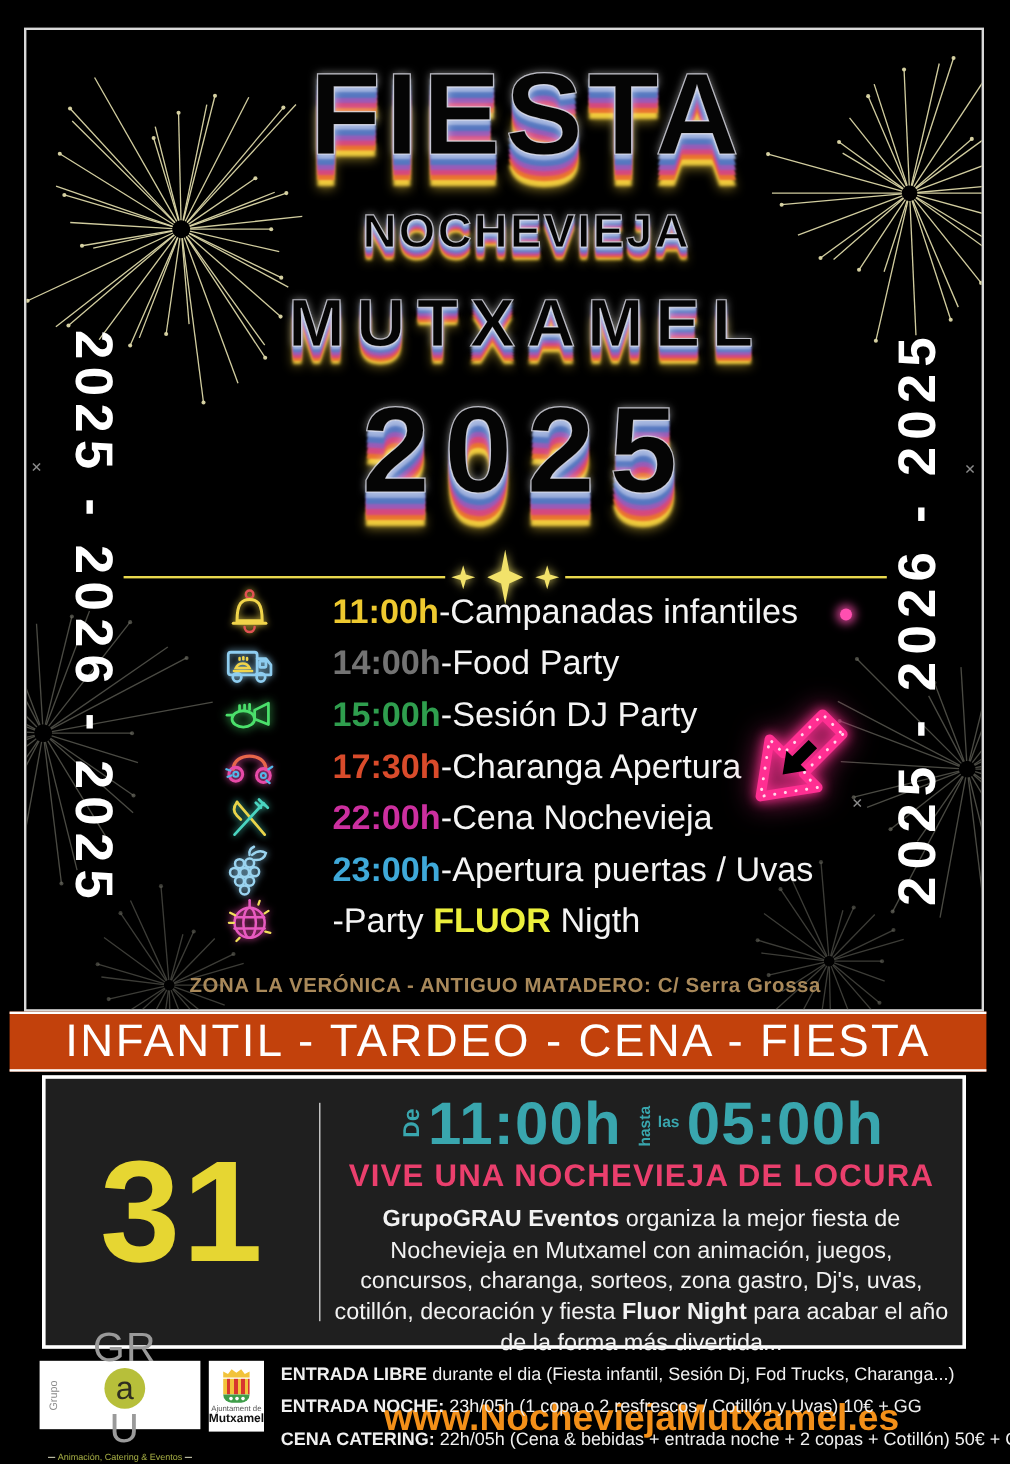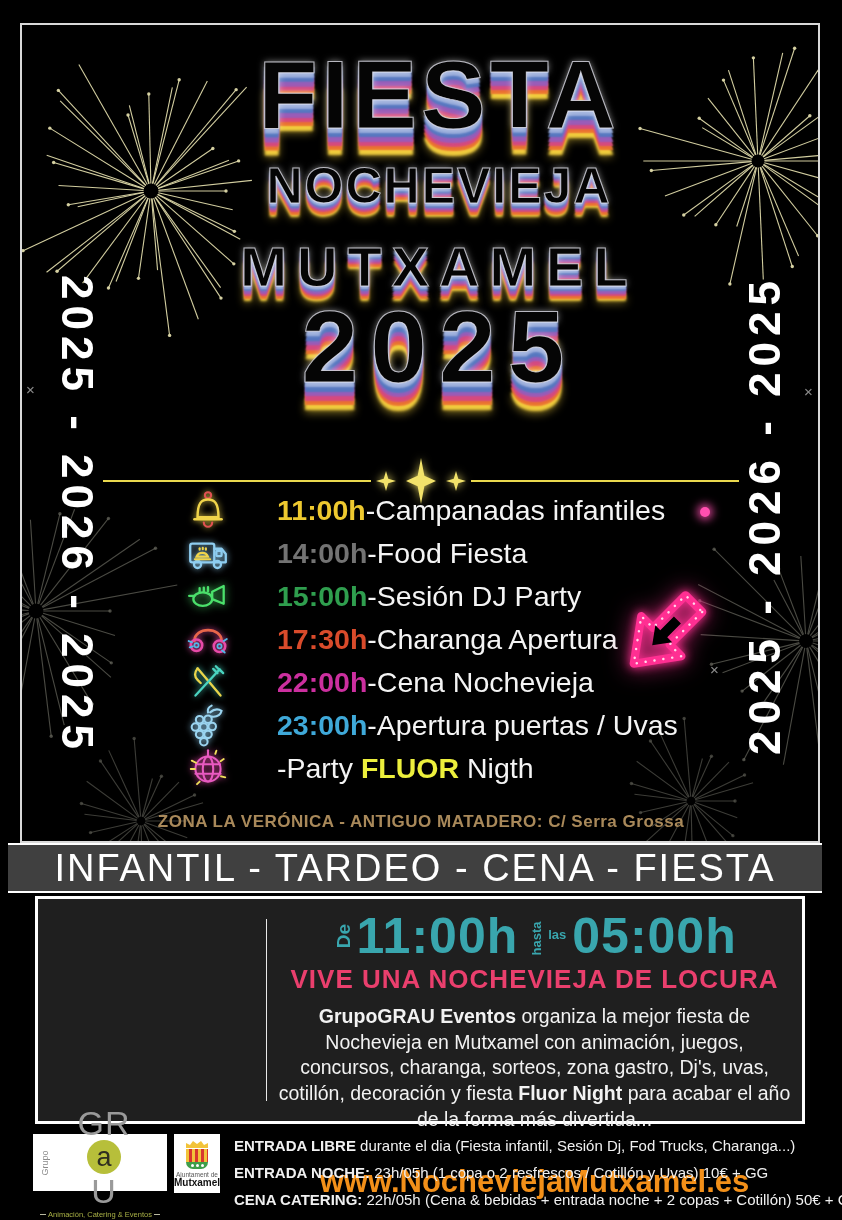--- a/index.html
+++ b/index.html
@@ -20,23 +20,23 @@
          text-shadow:
            0 0 7px rgba(255,255,255,.55),
            0 .050em 2px #93a7d8,
            0 .095em 2px #5577c0,
            0 .140em 2px #9a5cb8,
            0 .185em 2px #d6497e,
            0 .230em 2px #ea7330,
            0 .275em 3px #f2ce3e,
            0 .30em 9px rgba(242,206,62,.5); padding-left: 36px;}
   .t-fiesta{font-size:97px;letter-spacing:4px;}
-  .t-noche{font-size:50px;letter-spacing:2px;margin-top:16px;}
+  .t-noche{font-size:39px;letter-spacing:2px;margin-top:29px;}
   .t-mutx{font-size:56px;letter-spacing:10px;margin-top:26px;}
-  .t-2025{font-size:102px;letter-spacing:12px;}
+  .t-2025{font-size:102px;letter-spacing:12px;margin-top:26px;}
   
   .side-year{position:absolute;white-space:nowrap;font-size:44px;font-weight:bold;
              letter-spacing:6px;color:#fff;z-index:4;}
   .side-left{left:77px;top:515px;transform:translate(-50%,-50%) rotate(90deg);}
   .side-right{left:765px;top:515px;transform:translate(-50%,-50%) rotate(-90deg);}
   
   .divider{position:absolute;top:462px;left:103px;right:103px;height:38px;
            display:flex;align-items:center;z-index:3;}
   .divider .line{flex:1;height:2px;background:#ead94e;}
   .divider svg{margin:0 5px;filter:drop-shadow(0 0 4px rgba(242,226,106,.9));}
@@ -54,21 +54,21 @@
   .sched-sep,.sched-event{font-size:28.5px;color:#f4f4f4;}
   .sched-event .hl{font-weight:bold;}
   
   .neon-arrow{position:absolute;left:603px;top:573px;width:125px;height:118px;z-index:4;
               filter:drop-shadow(0 0 5px #ff2f92) drop-shadow(0 0 11px rgba(255,47,146,.65));}
   
   .venue{position:absolute;top:812px;left:0;width:100%;text-align:center;
          color:#a9895a;font-weight:bold;font-size:17px;letter-spacing:.5px;z-index:3;}
   
   .band{position:absolute;top:843px;left:8px;right:20px;height:46px;
-        border-top:2px solid #fff;border-bottom:2px solid #fff;background:#404040;
+        border-top:2px solid #fff;border-bottom:2px solid #fff;background:#c2410c;
         display:flex;align-items:center;justify-content:center;z-index:3;}
   .band-text{font-size:38px;letter-spacing:2px;color:#fff;font-weight:400;}
   
   .info-box{position:absolute;left:35px;top:896px;width:770px;height:228px;box-sizing:border-box;
             background:#1f1f1f;border:3px solid #fff;display:flex;z-index:3;}
   .day-col{width:228px;display:flex;flex-direction:column;align-items:center;justify-content:center;
            color:#e6d632;font-weight:bold;}
   .day-num{font-size:120px;line-height:.82;letter-spacing:2px;}
   .day-mon{font-size:62px;letter-spacing:4px;line-height:1;margin-top:6px;}
   .vdiv{width:1px;background:rgba(255,255,255,.9);margin:20px 0;}
@@ -435,21 +435,21 @@
       <path d="M11 24.5 a6 6 0 0 1 11 0 Z"></path>
       <line x1="9.5" y1="27" x2="24" y2="27"></line>
       <line x1="14" y1="16.5" x2="14" y2="18"></line>
               <line x1="17" y1="16" x2="17" y2="17.5"></line>
               <line x1="20" y1="16.5" x2="20" y2="18"></line>
     </g>
   </svg>
 </span>
         <span class="sched-time" style="color: #737373;">14:00h</span>
         <span class="sched-sep"> - </span>
-        <span class="sched-event">Food Fiesta</span>
+        <span class="sched-event">Food Party</span>
       </div>
       <div class="sched-row">
         <span class="sched-icon">
   <svg class="glow-g" viewBox="0 0 44 44">
             <g fill="none" stroke="#4be06b" stroke-width="2.2" stroke-linecap="round" stroke-linejoin="round">
     <path d="M4 21 h5"></path>
     <ellipse cx="17" cy="24" rx="9" ry="6.5"></ellipse>
     <path d="M26 24 v-7 l11 -5.5 v17 l-11 -4.5 z"></path>
     <line x1="14" y1="13.5" x2="14" y2="17.5"></line>
               <line x1="18" y1="13" x2="18" y2="17"></line>
@@ -549,20 +549,21 @@
   </svg>
 
   <div class="venue">ZONA LA VERÓNICA - ANTIGUO  MATADERO: C/ Serra Grossa</div>
 
   <div class="band">
     <span class="band-text">INFANTIL - TARDEO - CENA - FIESTA</span>
   </div>
 
   <div class="info-box">
     <div class="day-col">
+      <div class="day-num">31</div>
     </div>
     <div class="vdiv"></div>
     <div class="info-col">
       <div class="times-row">
         <span class="rot lbl-de">De</span>
         <span class="big-time">11:00h</span>
         <span class="hasta-group">
           <span class="rot lbl-hasta">hasta</span>
           <span class="lbl-las">las</span>
         </span>

